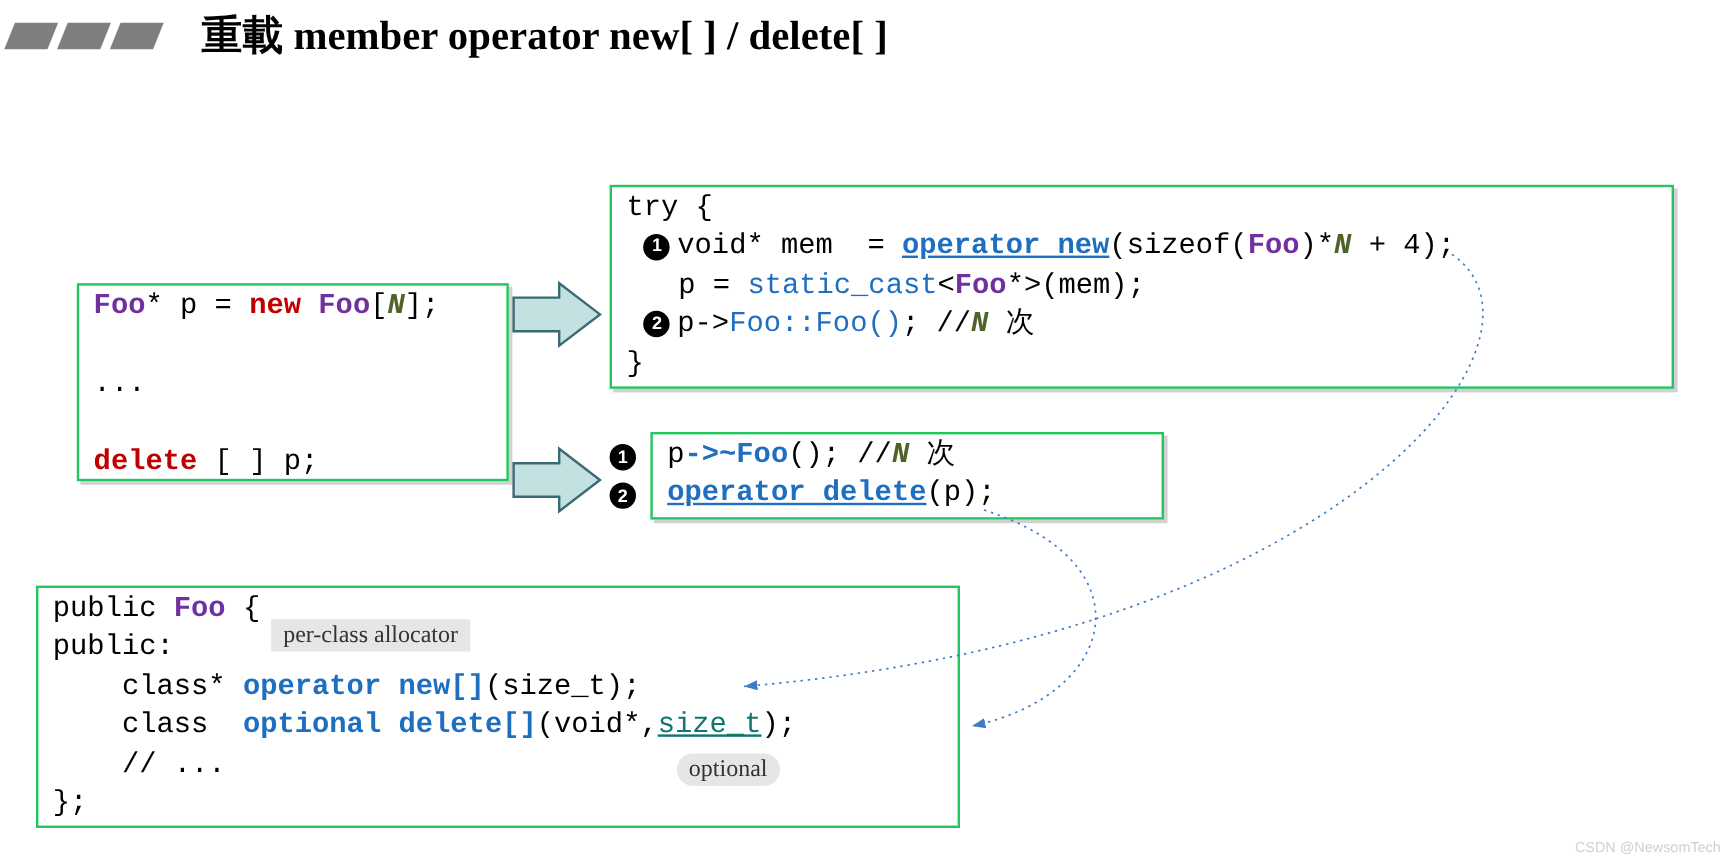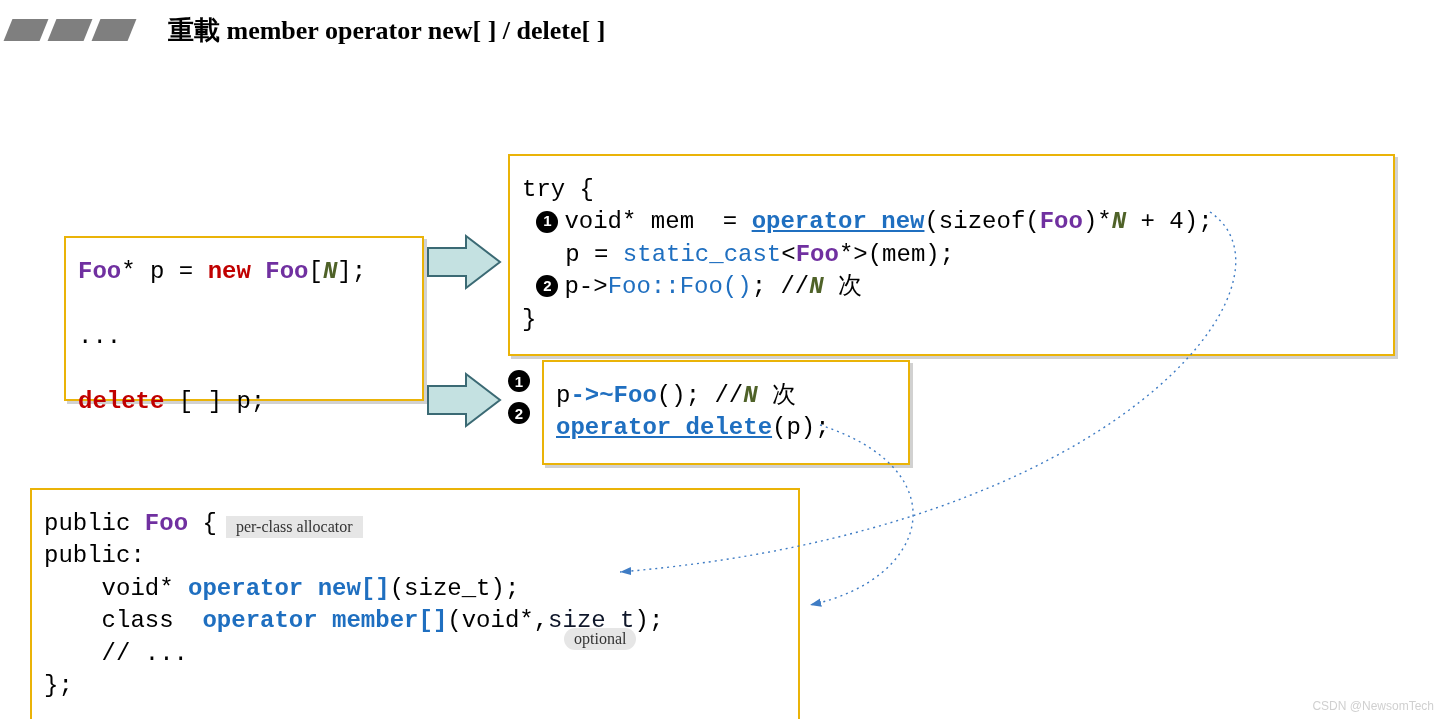--- a/index.html
+++ b/index.html
@@ -28,42 +28,42 @@
     margin-left: 8px;
   }
   .stripe {
     width: 36px;
     height: 22px;
     background: #7f7f7f;
     transform: skewX(-22deg);
   }
   .title {
     font-family: Georgia, "Times New Roman", serif;
-    font-size: 26px;
+    font-size: 34px;
     font-weight: bold;
     color: #000;
     margin-left: 36px;
   }
   .codebox {
     position: absolute;
-    border: 2px solid #eab308;
+    border: 2px solid #22c55e;
     background: #fff;
     font-size: 24px;
     line-height: 1.35;
-    padding: 18px 12px;
+    padding: 2px 12px;
     white-space: pre;
     box-shadow: 3px 3px 0 rgba(0,0,0,0.18);
   }
   .kw-purple { color: #7030a0; font-weight: bold; }
   .kw-red { color: #c00000; font-weight: bold; }
   .kw-green { color: #4f6228; font-weight: bold; font-style: italic; }
   .kw-blue { color: #1f6fc0; font-weight: bold; }
   .kw-blue-u { color: #1f6fc0; font-weight: bold; text-decoration: underline; }
   .kw-ltblue { color: #1f6fc0; }
-  .kw-brown { color: #0f172a; }
+  .kw-brown { color: #0f766e; text-decoration: underline; }
   .badge {
     display: inline-flex;
     width: 22px;
     height: 22px;
     background: #000;
     color: #fff;
     border-radius: 50%;
     align-items: center;
     justify-content: center;
     font-family: Arial, sans-serif;
@@ -86,21 +86,21 @@
     font-size: 15px;
     font-weight: bold;
   }
   .arrow {
     position: absolute;
   }
   .label-box {
     position: absolute;
     background: #e6e6e6;
     font-family: Georgia, "Times New Roman", serif;
-    font-size: 16px;
+    font-size: 20px;
     color: #333;
     padding: 2px 10px;
   }
   .wm-text {
     position: absolute;
     font-family: Arial, sans-serif;
     color: #d0d0d0;
     font-size: 12px;
   }
   svg.dotted { position: absolute; top:0; left:0; pointer-events:none; }
@@ -133,27 +133,27 @@
 
 <div class="codebox" style="left:508px; top:154px; width:887px;"><span>try {</span>
  <span class="badge">1</span><span>void* mem  = </span><span class="kw-blue-u">operator new</span><span>(sizeof(</span><span class="kw-purple">Foo</span><span>)*</span><span class="kw-green">N</span><span> + 4);</span>
 <span>   p = </span><span class="kw-ltblue">static_cast</span><span>&lt;</span><span class="kw-purple">Foo</span><span>*&gt;(mem);</span>
  <span class="badge">2</span><span>p-&gt;</span><span class="kw-ltblue">Foo::Foo()</span><span>; //</span><span class="kw-green">N</span><span> 次</span>
 <span>}</span></div>
 
 <div class="badge-out" style="left:508px; top:370px;">1</div>
 <div class="badge-out" style="left:508px; top:402px;">2</div>
 
-<div class="codebox" style="left:542px; top:360px; width:368px;"><span>p</span><span class="kw-blue">-&gt;~Foo</span><span>(); //</span><span class="kw-green">N</span><span> 次</span>
+<div class="codebox" style="left:542px; top:360px; width:428px;"><span>p</span><span class="kw-blue">-&gt;~Foo</span><span>(); //</span><span class="kw-green">N</span><span> 次</span>
 <span class="kw-blue-u">operator delete</span><span>(p);</span></div>
 
 <div class="codebox" style="left:30px; top:488px; width:770px; box-shadow:none;"><span>public </span><span class="kw-purple">Foo</span><span> {</span>
 <span>public:</span>
-<span>    void* </span><span class="kw-blue">operator new[]</span><span>(size_t);</span>
-<span>    class  </span><span class="kw-blue">operator member[]</span><span>(void*,</span><span class="kw-brown">size_t</span><span>);</span>
+<span>    class* </span><span class="kw-blue">operator new[]</span><span>(size_t);</span>
+<span>    class  </span><span class="kw-blue">optional delete[]</span><span>(void*,</span><span class="kw-brown">size_t</span><span>);</span>
 <span>    // ...</span>
 <span>};</span></div>
 
 <div class="label-box" style="left:226px; top:516px;">per-class allocator</div>
 <div class="label-box" style="left:564px; top:628px;border-radius:14px;">optional</div>
 
 <svg class="dotted" width="1444" height="719">
   <defs>
     <marker id="ah" markerWidth="10" markerHeight="10" refX="8" refY="3" orient="auto">
       <path d="M0,0 L8,3 L0,6 Z" fill="#3f7cc4"></path>

